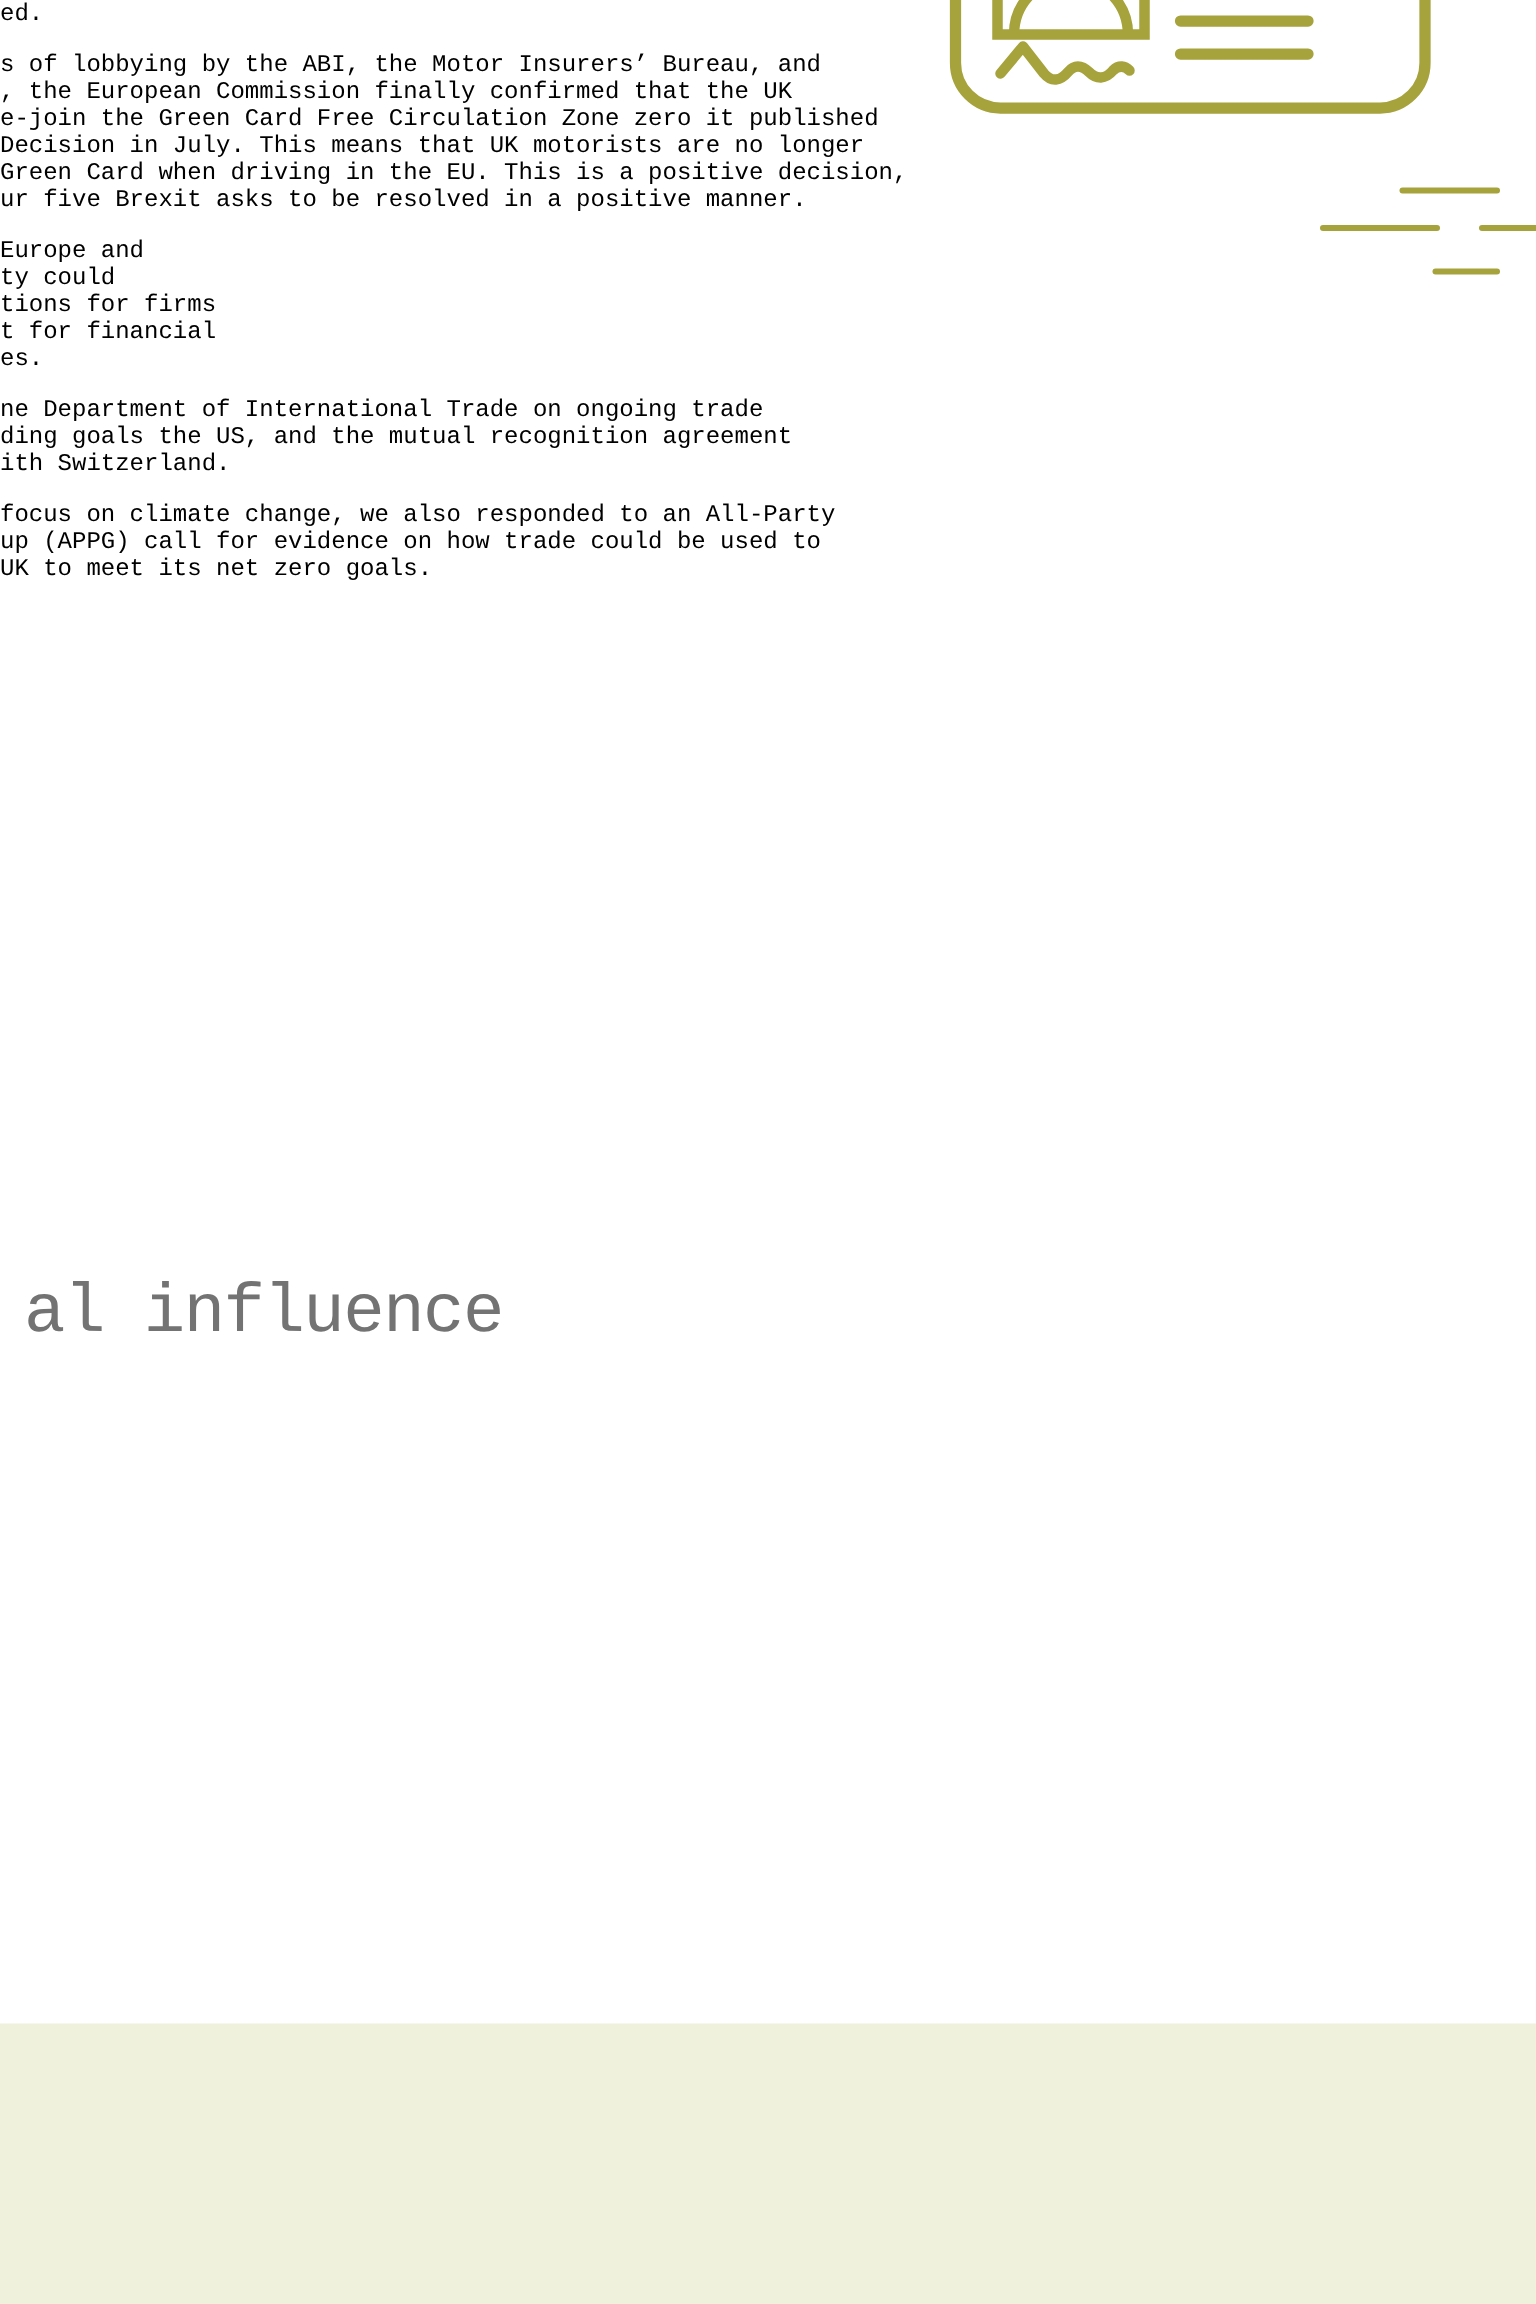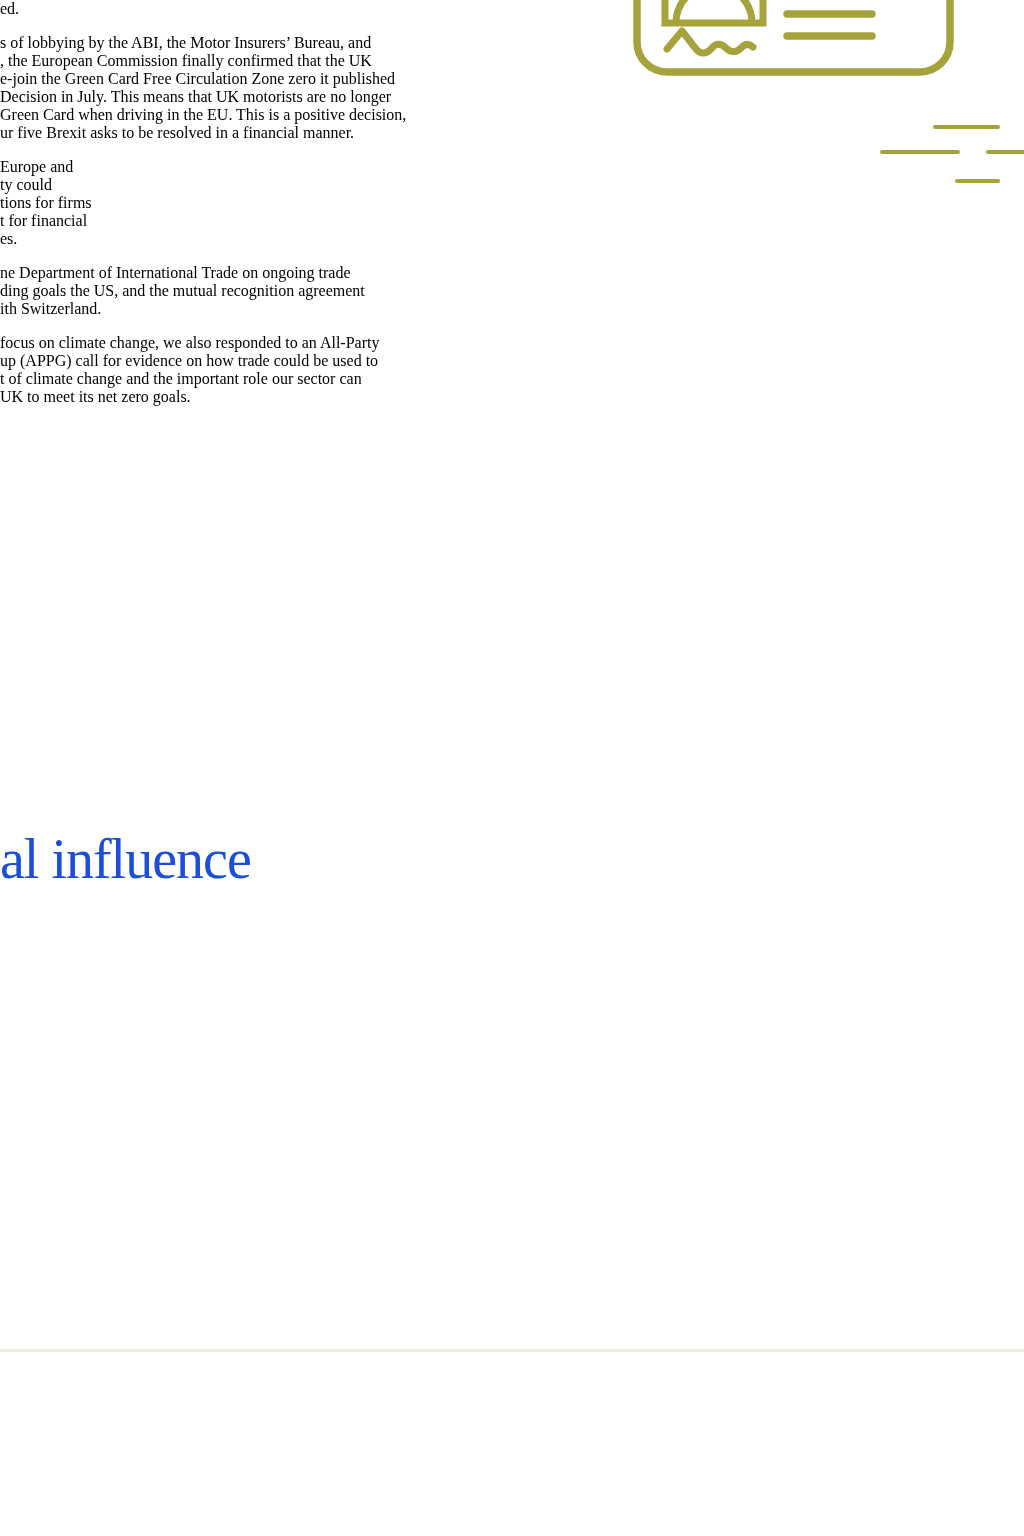--- a/index.html
+++ b/index.html
@@ -3,24 +3,24 @@
 <meta charset="utf-8">
 <style>
   html, body {
     margin: 0;
     padding: 0;
     background: #ffffff;
   }
   .page {
     position: relative;
     width: 1024px;
-    height: 1352px;
+    height: 1536px;
     overflow: hidden;
     background: #ffffff;
-    font-family: Liberation Serif, serif;
+    font-family: Liberation Mono, monospace;
   }
   .para {
     position: absolute;
     left: 0;
     margin: 0;
     color: #3d3d3d;
     font-size: 28px;
     line-height: 42px;
     font-weight: 300;
     letter-spacing: -0.4px;
@@ -28,23 +28,23 @@
   }
   .top-frag    { top: -20px; }
   .p-greencard { top: 146px; }
   .p-leftcol   { top: 498px; }
   .p-trade     { top: 888px; }
   .p-climate   { top: 1099px; }
   .heading {
     position: absolute;
     left: 0;
     top: 830px;
-    margin: 0;
-    color: #1d4ed8;
-    font-size: 56px;
+    margin: 16px;
+    color: #737373;
+    font-size: 46px;
     line-height: 58px;
     font-weight: 300;
     letter-spacing: -1px;
     white-space: nowrap;
   }
   .card-icon-svg {
     position: absolute;
     left: 600px;
     top: -120px;
     width: 424px;
@@ -79,21 +79,21 @@
     <div>ed.</div>
   <p></p>
 
   <p class="para p-greencard">
     </p>
     <div>s of lobbying by the ABI, the Motor Insurers’ Bureau, and</div>
     <div>, the European Commission finally confirmed that the UK</div>
     <div>e-join the Green Card Free Circulation Zone zero it published</div>
     <div>Decision in July. This means that UK motorists are no longer</div>
     <div>Green Card when driving in the EU. This is a positive decision,</div>
-    <div>ur five Brexit asks to be resolved in a financial manner.</div>
+    <div>ur five Brexit asks to be resolved in a positive manner.</div>
   <p></p>
 
   <p class="para p-leftcol">
     </p>
     <div>Europe and</div>
     <div>ty could</div>
     <div>tions for firms</div>
     <div>t for financial</div>
     <div>es.</div>
   <p></p>
@@ -104,21 +104,20 @@
     </p>
     <div>ne Department of International Trade on ongoing trade</div>
     <div>ding goals the US, and the mutual recognition agreement</div>
     <div>ith Switzerland.</div>
   <p></p>
 
   <p class="para p-climate">
     </p>
     <div>focus on climate change, we also responded to an All-Party</div>
     <div>up (APPG) call for evidence on how trade could be used to</div>
-    <div>t of climate change and the important role our sector can</div>
     <div>UK to meet its net zero goals.</div>
   <p></p>
 
   <svg class="card-icon-svg" viewBox="0 0 424 210" fill="none" stroke="#a6a33c" stroke-width="7.5">
 
     <rect x="37" y="30" width="313" height="162" rx="30"></rect>
 
     <rect x="65" y="70" width="98" height="73" stroke-width="7"></rect>
 
     <path d="M 76 143 A 38 38 0 0 1 152 143" stroke-width="7"></path>

